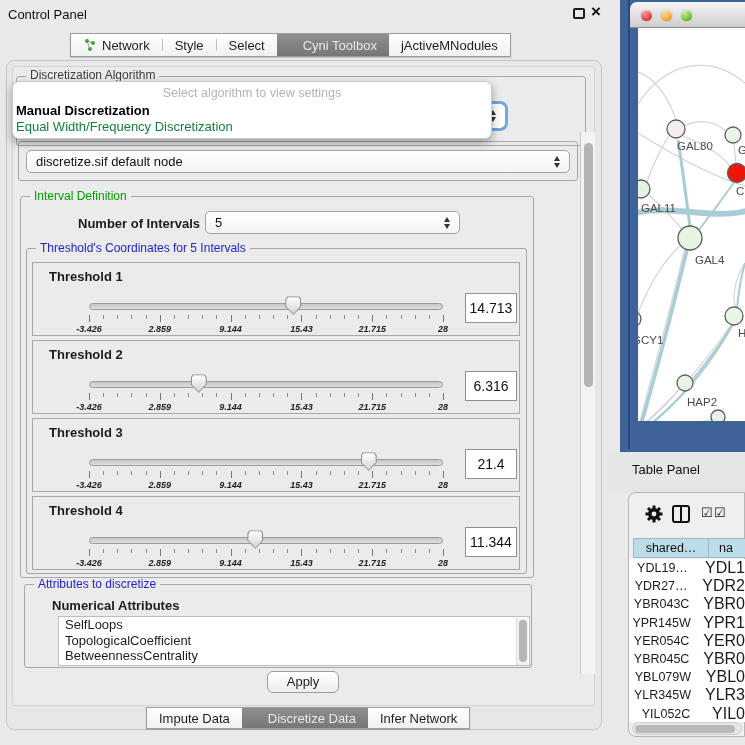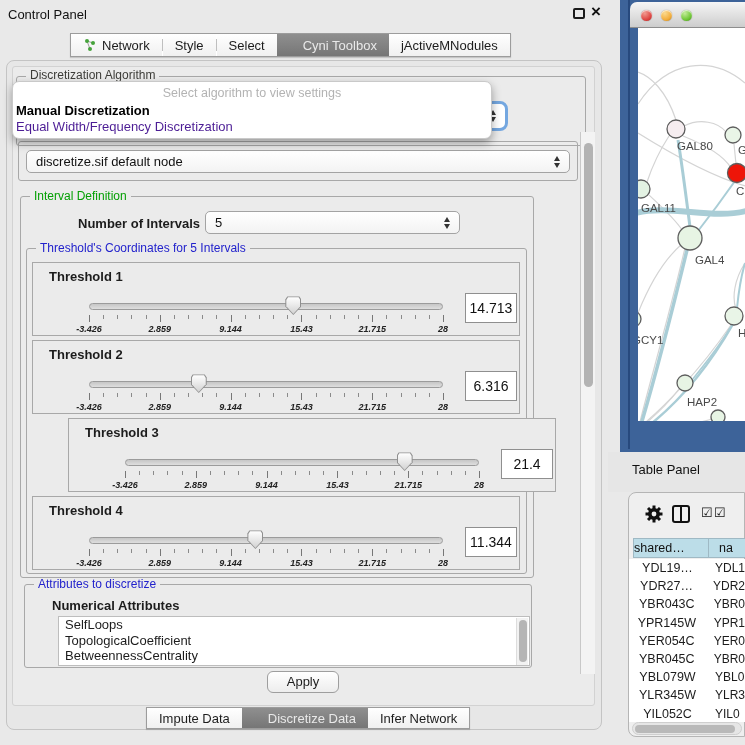--- a/index.html
+++ b/index.html
@@ -28,21 +28,21 @@
   
   .combo{background:linear-gradient(#ffffff,#f3f3f3);border:1px solid #a3a3a3;border-radius:5px;font-size:13px;line-height:21px;padding-left:9px;color:#111;}
   .stepper{position:absolute;right:8px;top:50%;margin-top:-6px;width:7px;height:12px;}
   .stepper::before{content:"";position:absolute;left:0;top:0;border-left:3.5px solid transparent;border-right:3.5px solid transparent;border-bottom:5px solid #333;}
   .stepper::after{content:"";position:absolute;left:0;bottom:0;border-left:3.5px solid transparent;border-right:3.5px solid transparent;border-top:5px solid #333;}
 
   
   .popup{left:12px;top:81px;width:480px;height:58px;background:#fff;border:1px solid #c9c9c9;border-radius:7px;box-shadow:0 4px 10px rgba(0,0,0,.35);z-index:50;}
   .popup .prompt{position:absolute;left:0;right:0;top:4px;text-align:center;color:#b3b3b3;font-size:12.5px;}
   .popup .opt1{position:absolute;left:3px;top:21px;font-weight:bold;font-size:13px;color:#000;}
-  .popup .opt2{position:absolute;left:3px;top:37px;font-size:13px;color:#4c1d95;}
+  .popup .opt2{position:absolute;left:3px;top:37px;font-size:13px;color:#15803d;}
   .focus-combo{left:482px;top:101px;width:26px;height:30px;background:#fff;border:3px solid #74a7e0;border-radius:8px;z-index:40;}
 
   
   .thr{position:absolute;left:32px;width:488px;height:74px;border:1px solid #a8a8a8;background:#ebebeb;}
   .thr-label{position:absolute;left:16px;top:6px;font-weight:bold;font-size:13px;}
   .track{position:absolute;left:56px;top:40px;width:354px;height:7px;border:1px solid #9b9b9b;border-radius:4px;background:linear-gradient(#c6c6c6,#dedede);}
   .thumb{position:absolute;top:33px;width:16px;height:19px;clip-path:polygon(0 18%,12% 2%,88% 2%,100% 18%,100% 55%,50% 100%,0 55%);background:#8f8f8f;z-index:5;}
   .thumb i{position:absolute;inset:1px;clip-path:polygon(0 18%,12% 2%,88% 2%,100% 18%,100% 55%,50% 100%,0 55%);background:linear-gradient(#ffffff,#d2d2d2);}
   .scale{position:absolute;left:56px;top:52px;width:354px;height:22px;font-style:italic;}
   .tick{position:absolute;top:0;width:1px;height:4px;background:#8a8a8a;}
@@ -68,25 +68,25 @@
   .titlebar{left:630px;top:2px;width:115px;height:26px;background:linear-gradient(#f6f6f6,#cdcdcd);border-bottom:1px solid #8e8e8e;border-top-left-radius:7px;}
   .light{position:absolute;top:8px;width:11px;height:11px;border-radius:50%;box-shadow:inset 0 1px 1px rgba(255,255,255,.7),0 0 1px rgba(0,0,0,.5);}
   .canvas{left:638px;top:28px;width:107px;height:393px;background:#fff;}
 
   .tp-titlebar{left:608px;top:452px;width:137px;height:40px;background:#e6e6e6;}
   .tp-title{position:absolute;left:24px;top:10px;font-size:13px;color:#111;}
   .tp-box{left:628px;top:492px;width:117px;height:245px;background:#efefef;border:1px solid #b5b5b5;border-radius:8px 0 0 8px;}
   .split-icon{left:672px;top:505px;width:18px;height:18px;border:2.5px solid #111;border-radius:3px;}
   .split-icon::after{content:"";position:absolute;left:50%;top:0;bottom:0;width:2.5px;margin-left:-1.25px;background:#111;}
   .chk{font-size:13px;color:#111;}
-  .th-cell{position:absolute;top:538px;height:20px;background:#bcdde8;border:1px solid #9fb9c4;font-size:12.5px;line-height:18px;color:#111;}
+  .th-cell{position:absolute;top:538px;height:20px;background:#bcdde8;border:1px solid #9fb9c4;font-size:12.5px;text-align:center;line-height:18px;color:#111;}
   .tbody{left:629px;top:559px;width:116px;height:163px;background:#fff;overflow:hidden;}
   .trow{position:relative;height:18.2px;display:flex;}
   .tc1{width:77px;text-align:center;font-size:12.5px;line-height:18px;}
-  .tc2{padding-left:9px;font-size:12px;line-height:18px;white-space:nowrap;}
+  .tc2{padding-left:9px;font-size:16px;line-height:18px;white-space:nowrap;}
   .hscroll{left:632px;top:722px;width:110px;height:13px;background:#e6e6e6;border:1px solid #cfcfcf;border-radius:7px;}
   .hscroll i{position:absolute;left:2px;top:1.5px;width:100px;height:8px;border-radius:4px;background:#b9b9b9;}
 
   .lab-dark{color:#3c3c38;}
   .lab-green{color:#04a004;}
   .lab-blue{color:#2222cc;}
 </style>
 </head>
 <body>
 
@@ -233,21 +233,21 @@
       <div class="tick major" style="left: 354px;"></div>
       <span class="ticklab" style="left: -30px;">-3.426</span>
       <span class="ticklab" style="left: 40.8px;">2.859</span>
       <span class="ticklab" style="left: 111.6px;">9.144</span>
       <span class="ticklab" style="left: 182.4px;">15.43</span>
       <span class="ticklab" style="left: 253.2px;">21.715</span>
       <span class="ticklab" style="left: 324px;">28</span>
     </div>
   <input class="val" readonly="" value="6.316" style="">
 </div>
-<div class="thr" style="top:418px;margin-left:36px;">
+<div class="thr" style="top:418px;">
   <div class="thr-label">Threshold 3</div>
   <div class="track"></div>
   <div class="thumb" style="left: 327.654px;">
       <i></i>
     </div>
   <div class="scale">
       <div class="tick major" style="left: 0px;"></div>
       <div class="tick" style="left: 14.16px;"></div>
       <div class="tick" style="left: 28.32px;"></div>
       <div class="tick" style="left: 42.48px;"></div>

